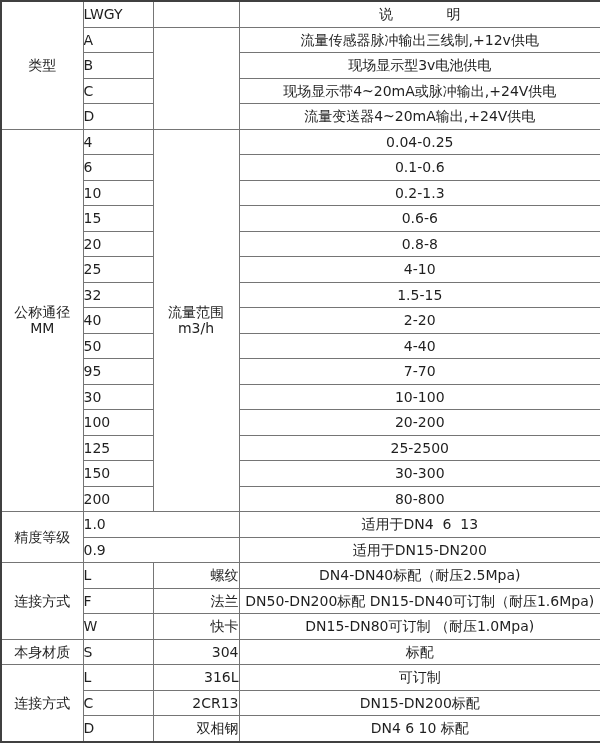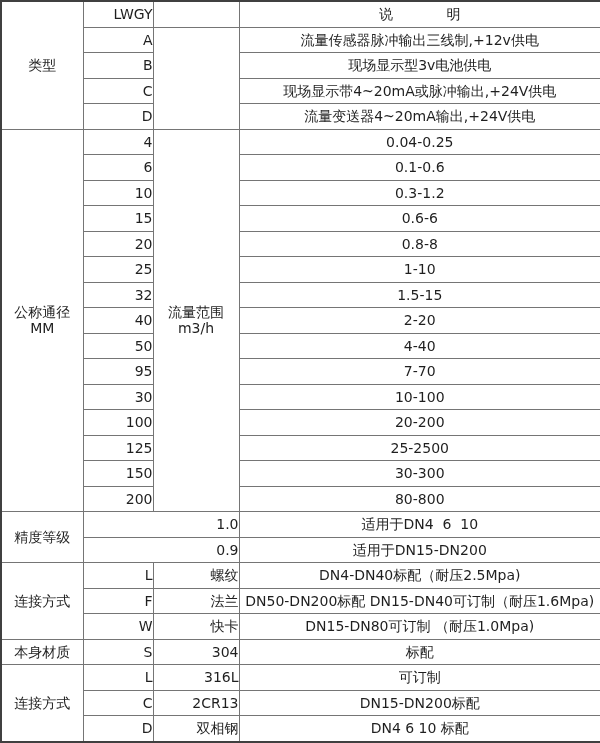--- a/index.html
+++ b/index.html
@@ -20,21 +20,21 @@
   }
   table.spec td {
     border: 1px solid #757575;
     white-space: pre;
     overflow: hidden;
     line-height: 1.2;
     vertical-align: middle;
     padding: 0;
   }
   td.lbl  { text-align: center; }
-  td.code { text-align: right; }
+  td.code { text-align: left; }
   td.name { text-align: right; padding-left: 4px; }
   td.desc { text-align: center; padding-left: 4px; }
 </style>
 </head>
 <body>
 
 <table class="spec">
   <colgroup>
     <col style="width:82px">
     <col style="width:70px">
@@ -74,33 +74,33 @@
       <td class="lbl" rowspan="15">流量范围
 m3/h</td>
       <td class="desc">0.04-0.25</td>
     </tr>
     <tr>
       <td class="code">6</td>
       <td class="desc">0.1-0.6</td>
     </tr>
     <tr>
       <td class="code">10</td>
-      <td class="desc">0.3-1.2</td>
+      <td class="desc">0.2-1.3</td>
     </tr>
     <tr>
       <td class="code">15</td>
       <td class="desc">0.6-6</td>
     </tr>
     <tr>
       <td class="code">20</td>
       <td class="desc">0.8-8</td>
     </tr>
     <tr>
       <td class="code">25</td>
-      <td class="desc">1-10</td>
+      <td class="desc">4-10</td>
     </tr>
     <tr>
       <td class="code">32</td>
       <td class="desc">1.5-15</td>
     </tr>
     <tr>
       <td class="code">40</td>
       <td class="desc">2-20</td>
     </tr>
     <tr>
@@ -128,21 +128,21 @@
       <td class="desc">30-300</td>
     </tr>
     <tr>
       <td class="code">200</td>
       <td class="desc">80-800</td>
     </tr>
 
     <tr>
       <td class="lbl" rowspan="2">精度等级</td>
       <td class="code" colspan="2">1.0</td>
-      <td class="desc">适用于DN4  6  10</td>
+      <td class="desc">适用于DN4  6  13</td>
     </tr>
     <tr>
       <td class="code" colspan="2">0.9</td>
       <td class="desc">适用于DN15-DN200</td>
     </tr>
 
     <tr>
       <td class="lbl" rowspan="3">连接方式</td>
       <td class="code">L</td>
       <td class="name">螺纹</td>

